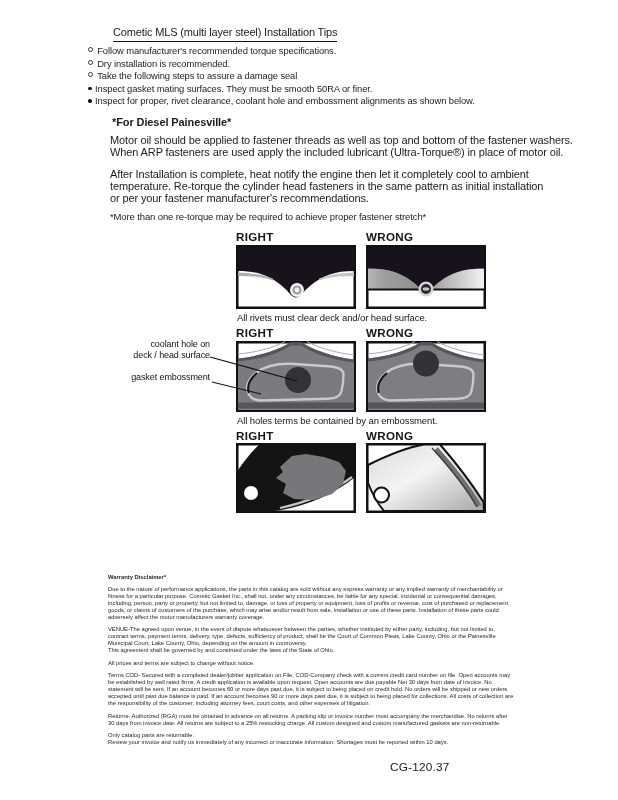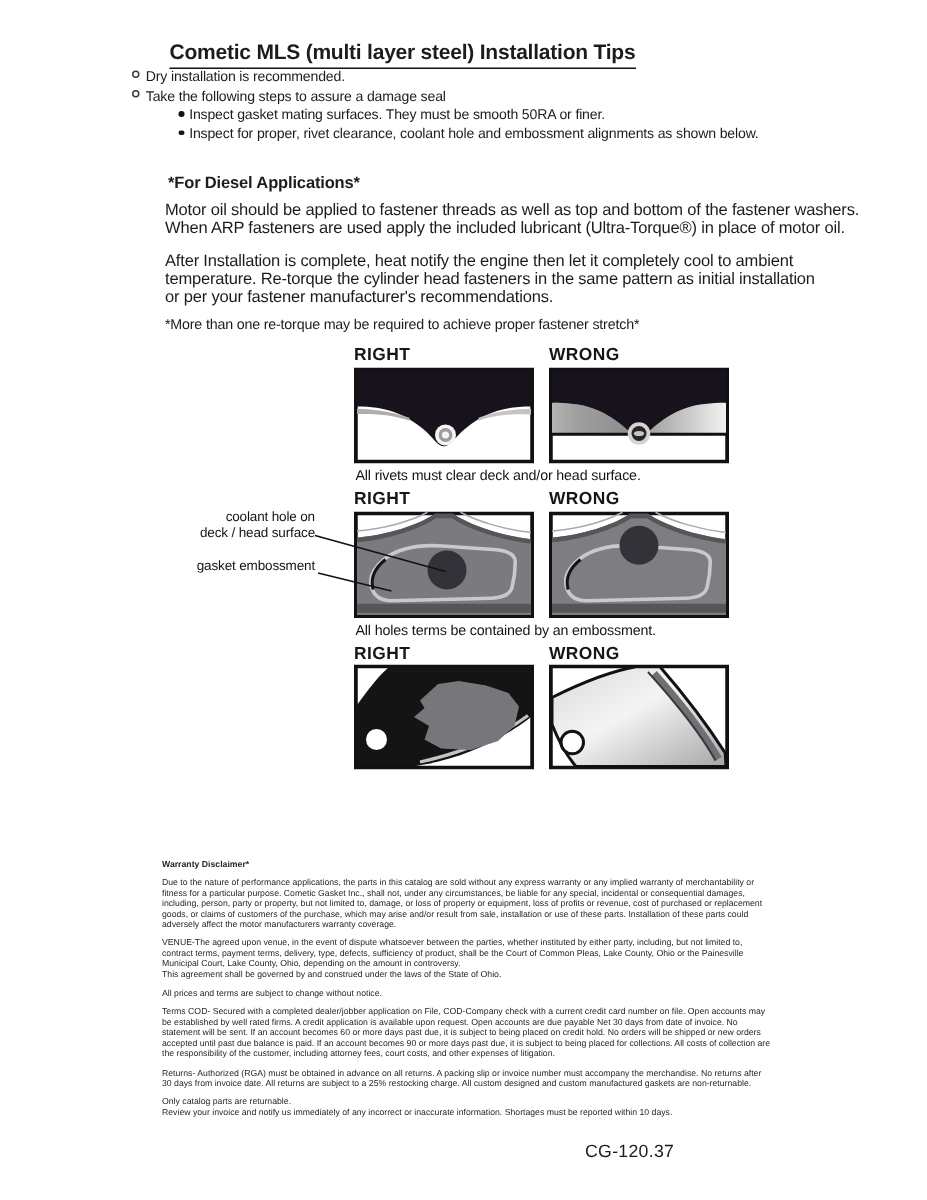--- a/index.html
+++ b/index.html
@@ -3,26 +3,26 @@
 <meta charset="utf-8">
 <style>
   html,body { margin:0; padding:0; background:#ffffff; }
   .page {
     position:relative; width:618px; height:800px; background:#ffffff;
     font-family:"Liberation Sans","DejaVu Sans",sans-serif;
     color:#1c1c1e; overflow:hidden;
   }
   .abs { position:absolute; }
   .title {
-    left:113px; top:26px; font-size:14px; font-weight:bold; letter-spacing:-0.15px;
+    left:113px; top:26px; font-size:11px; font-weight:normal; letter-spacing:-0.15px;
     border-bottom:1.6px solid #111; padding-bottom:2.5px; white-space:nowrap;
   }
   .bullets { left:88px; top:45px; font-size:9.4px; letter-spacing:-0.1px; }
   .b-row { line-height:12.5px; white-space:nowrap; }
-  .sub { margin-left:31px; }
+  .sub { }
   .marker-hollow {
     display:inline-block; width:3.2px; height:3.2px; border:1px solid #3a3a3a;
     border-radius:50%; margin-right:4px; vertical-align:1.6px;
   }
   .marker-dot {
     display:inline-block; width:3.6px; height:3.6px; background:#141414;
     border-radius:50%; margin-right:3.5px; vertical-align:1.4px;
   }
   .h2 { left:112px; top:116px; font-size:11px; font-weight:bold; letter-spacing:-0.1px; }
   .body-block { font-size:11px; line-height:12.2px; letter-spacing:-0.12px; white-space:nowrap; }
@@ -44,27 +44,28 @@
   .leader { pointer-events:none; }
 </style>
 </head>
 <body>
 
 <div class="page">
 
   <div class="abs title">Cometic MLS (multi layer steel) Installation Tips</div>
 
   <div class="abs bullets">
+    <div class="b-row"><span class="marker-hollow"></span><span>Follow manufacturer's recommended torque specifications.</span></div>
     <div class="b-row"><span class="marker-hollow"></span><span>Dry installation is recommended.</span></div>
     <div class="b-row"><span class="marker-hollow"></span><span>Take the following steps to assure a damage seal</span></div>
     <div class="b-row sub"><span class="marker-dot"></span><span>Inspect gasket mating surfaces.  They must be smooth 50RA or finer.</span></div>
     <div class="b-row sub"><span class="marker-dot"></span><span>Inspect for proper, rivet clearance, coolant hole and embossment alignments as shown below.</span></div>
   </div>
 
-  <div class="abs h2">*For Diesel Applications*</div>
+  <div class="abs h2">*For Diesel Painesville*</div>
   <div class="abs body-block p1">
     <div>Motor oil should be applied to fastener threads as well as top and bottom of the fastener washers.</div>
     <div>When ARP fasteners are used apply the included lubricant (Ultra-Torque®) in place of motor oil.</div>
   </div>
   <div class="abs body-block p2">
     <div>After Installation is complete, heat notify the engine then let it completely cool to ambient</div>
     <div>temperature. Re-torque the cylinder head fasteners in the same pattern as initial installation</div>
     <div>or per your fastener manufacturer's recommendations.</div>
   </div>
   <div class="abs note">*More than one re-torque may be required to achieve proper fastener stretch*</div>

